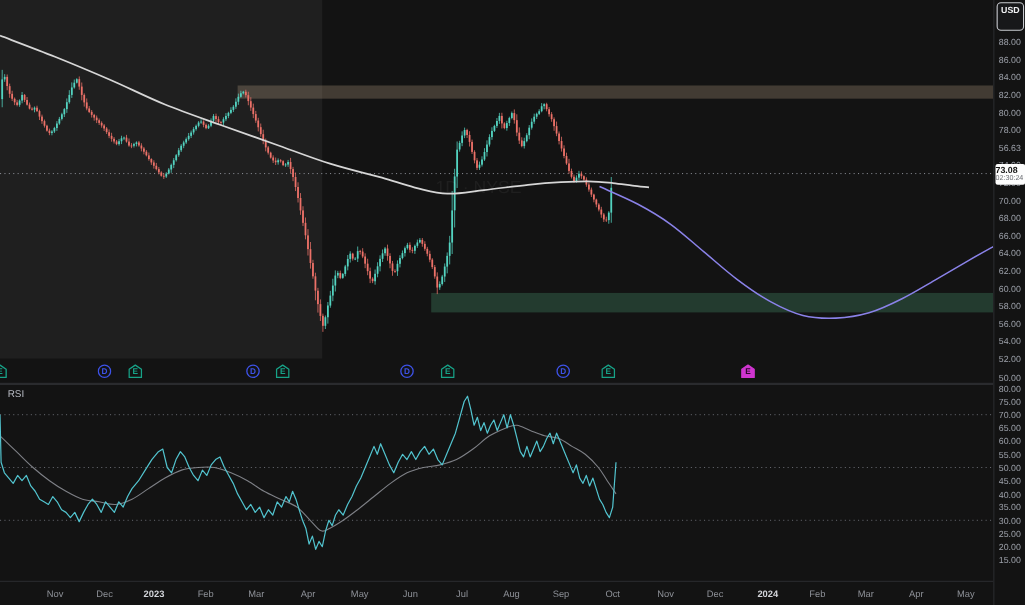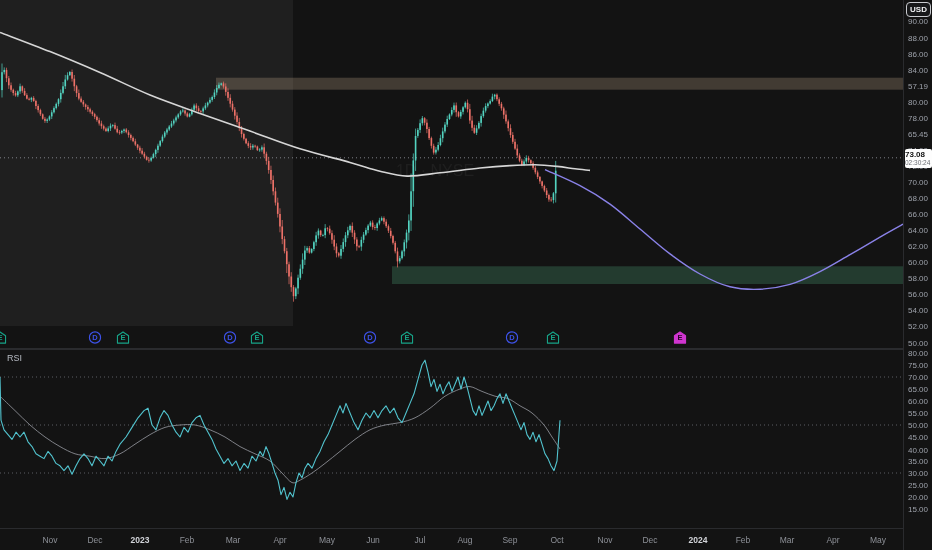--- a/index.html
+++ b/index.html
@@ -10,21 +10,21 @@
   #rsi-pane{top:350px;width:903px;height:178px;}
   #legend{position:absolute;top:4px;left:7px;z-index:5;pointer-events:none;}
   #legend .sym{color:#e4e6ea;font-size:10.5px;font-weight:bold;letter-spacing:.2px;}
   #legend .ind{color:#b6bac2;font-size:9.5px;margin-top:3px;}
   #watermark{position:absolute;top:138px;left:280px;width:310px;text-align:center;color:rgba(255,255,255,0.05);pointer-events:none;z-index:1;}
   #watermark .w1{font-size:30px;font-weight:bold;}
   #watermark .w2{font-size:16px;margin-top:24px;}
   #rsi-title{position:absolute;top:353px;left:7px;color:#b6bac2;font-size:9px;z-index:5;}
   #right-axis{position:absolute;top:0;left:903px;width:29px;height:550px;border-left:1px solid #2a2b2e;background:#131313;}
   .tick{position:absolute;left:4px;color:#9ea2ab;font-size:8px;white-space:nowrap;}
-  #usd-btn{position:absolute;top:2px;left:2px;width:25px;height:15px;border:1px solid #c9cbd0;border-radius:4px;background:#17181a;color:#f0f1f3;font-size:8px;font-weight:bold;text-align:center;line-height:13px;z-index:6;}
+  #usd-btn{position:absolute;top:2px;left:2px;width:25px;height:26px;border:1px solid #c9cbd0;border-radius:4px;background:#17181a;color:#f0f1f3;font-size:8px;font-weight:bold;text-align:center;line-height:13px;z-index:6;}
   #price-tag{position:absolute;left:1px;width:27px;background:#fdfdfd;border-radius:2px;z-index:5;text-align:left;padding:1px 0;}
   #price-tag .pv{color:#111;font-size:8px;font-weight:bold;line-height:9px;}
   #price-tag .cd{color:#6a6d73;font-size:6.5px;line-height:8px;}
   #time-axis{position:absolute;top:528px;left:0;width:903px;height:22px;border-top:1px solid #2a2b2e;}
   .month{position:absolute;top:6px;transform:translateX(-50%);color:#8d9097;font-size:8.5px;}
   .month.year{color:#d2d4d9;font-weight:bold;}
   #sep-panes{position:absolute;top:348px;left:0;width:903px;height:2px;background:#2a2b2e;}
   #events-row{position:absolute;top:331px;left:0;width:903px;height:15px;z-index:4;}
   .evt{position:absolute;width:13px;height:13px;transform:translateX(-50%);}
   svg{display:block;}
@@ -620,24 +620,24 @@
   </div>
   <div id="rsi-title">RSI</div>
 
   <div id="right-axis">
     <div id="usd-btn">USD</div>
     <div id="price-ticks">
         <div class="tick" style="top: 17.4px;">90.00</div>
         <div class="tick" style="top: 33.5px;">88.00</div>
         <div class="tick" style="top: 49.6px;">86.00</div>
         <div class="tick" style="top: 65.6px;">84.00</div>
-        <div class="tick" style="top: 81.7px;">57.19</div>
+        <div class="tick" style="top: 81.7px;">82.00</div>
         <div class="tick" style="top: 97.7px;">80.00</div>
         <div class="tick" style="top: 113.8px;">78.00</div>
-        <div class="tick" style="top: 129.8px;">65.45</div>
+        <div class="tick" style="top: 129.8px;">56.63</div>
         <div class="tick" style="top: 145.9px;">74.00</div>
         <div class="tick" style="top: 161.9px;">72.00</div>
         <div class="tick" style="top: 178px;">70.00</div>
         <div class="tick" style="top: 194px;">68.00</div>
         <div class="tick" style="top: 210.1px;">66.00</div>
         <div class="tick" style="top: 226.1px;">64.00</div>
         <div class="tick" style="top: 242.2px; text-align: center;">62.00</div>
         <div class="tick" style="top: 258.2px;">60.00</div>
         <div class="tick" style="top: 274.3px;">58.00</div>
         <div class="tick" style="top: 290.3px;">56.00</div>

